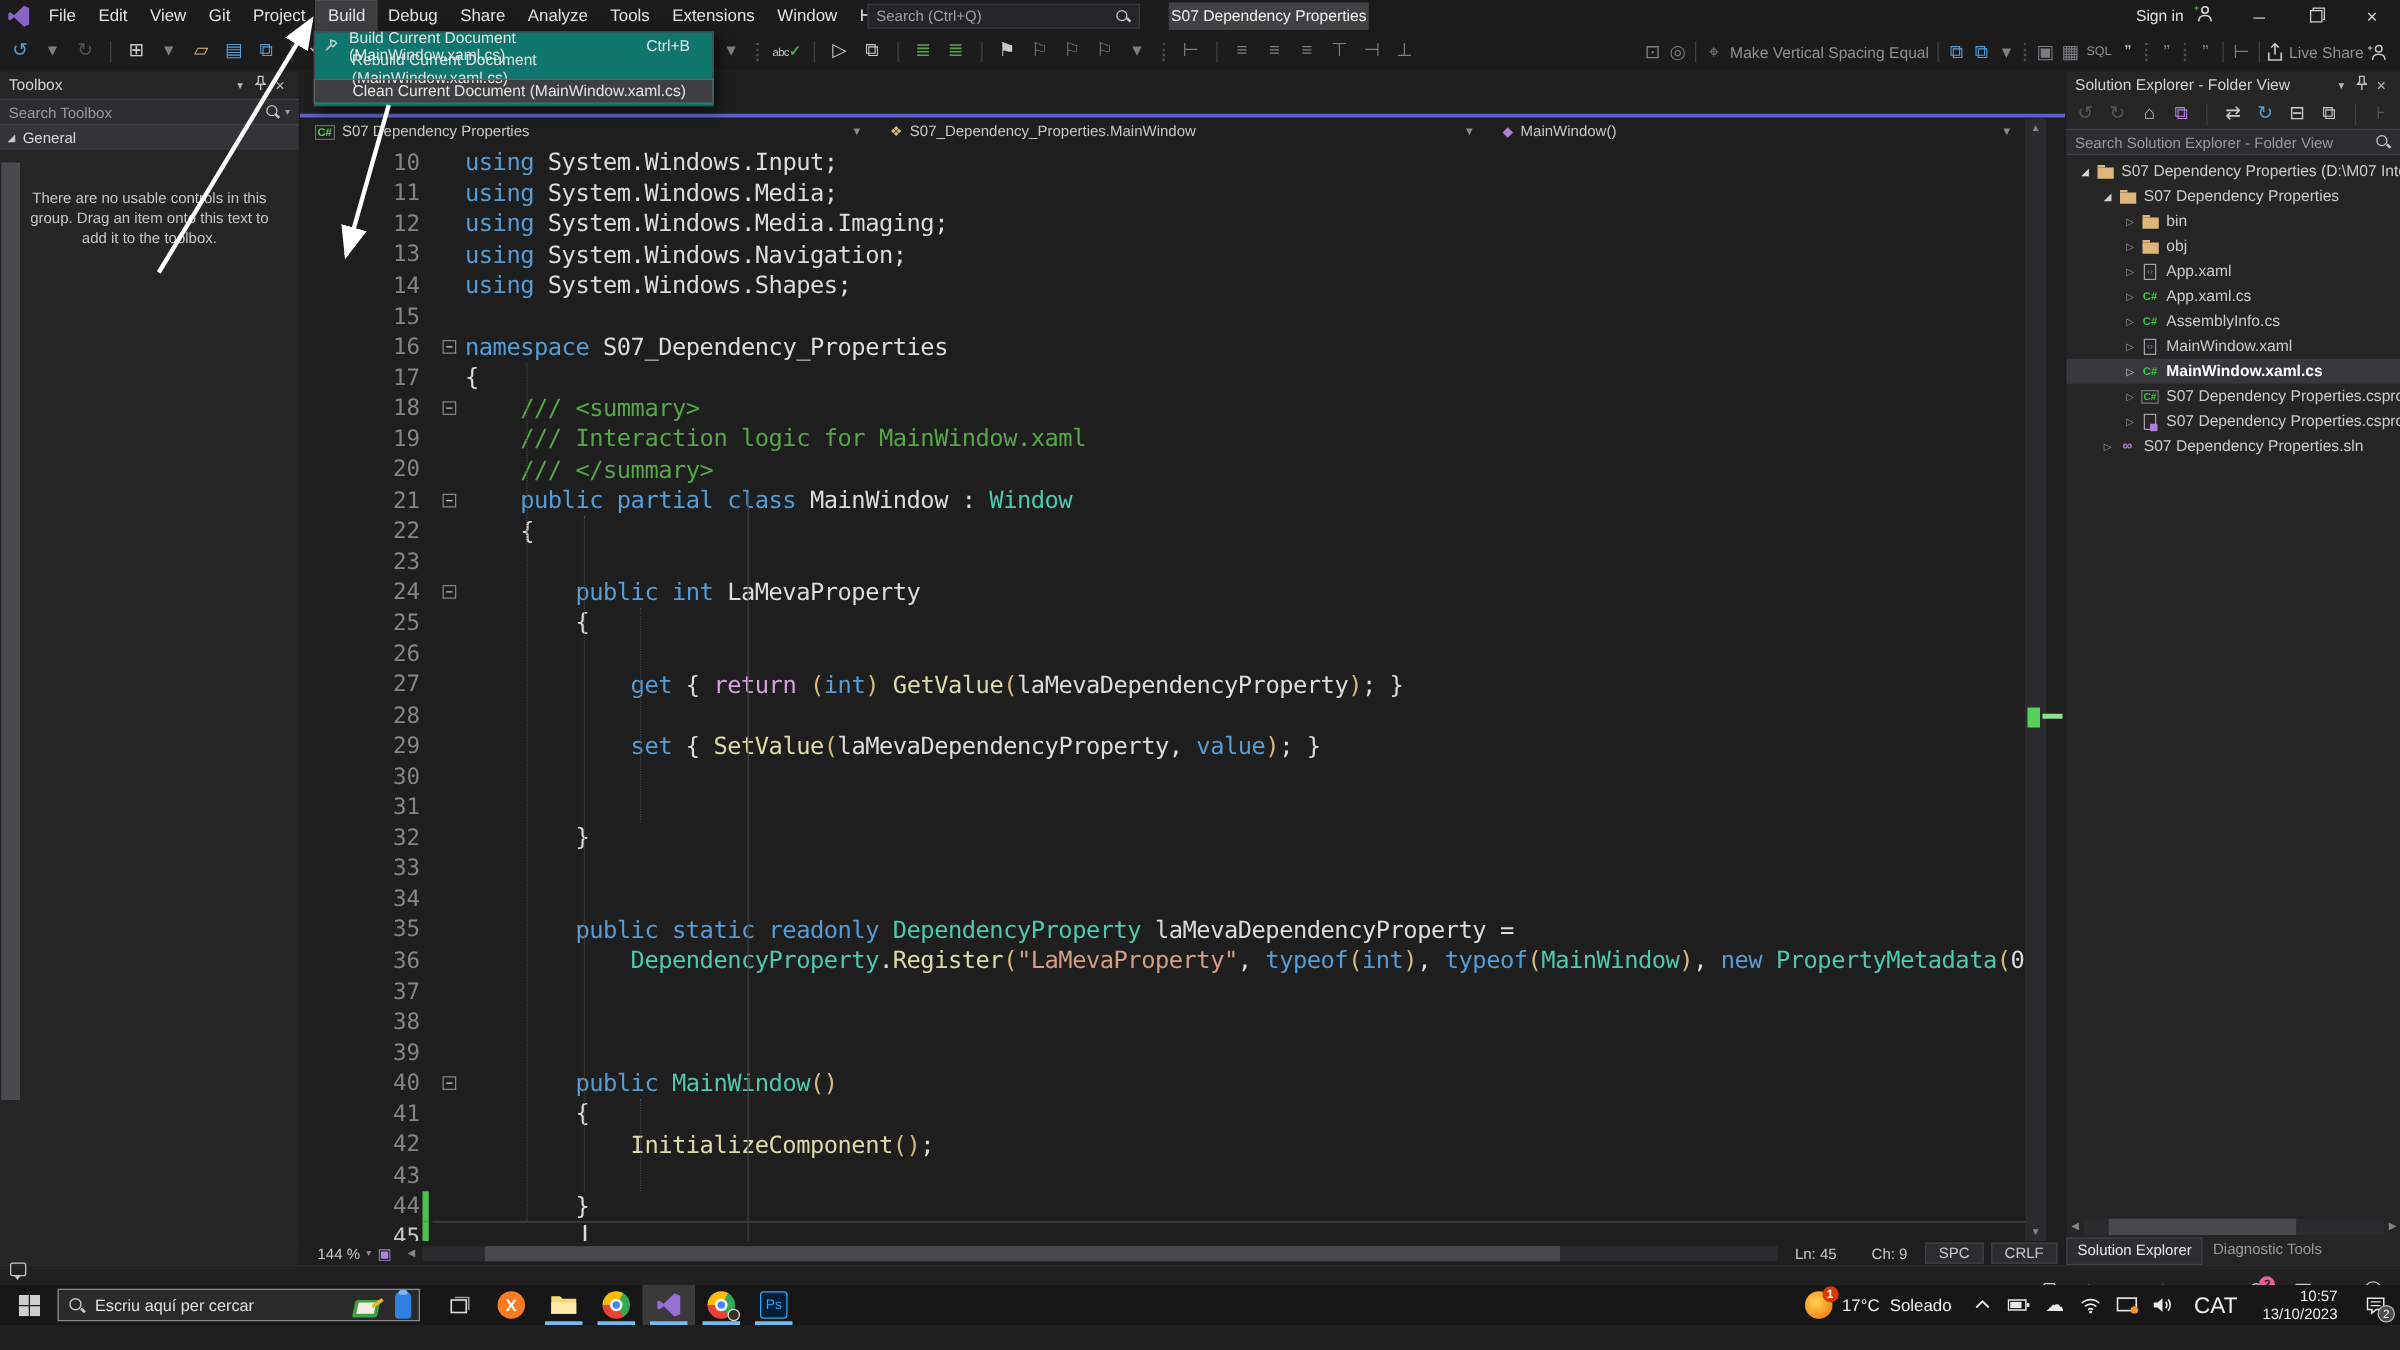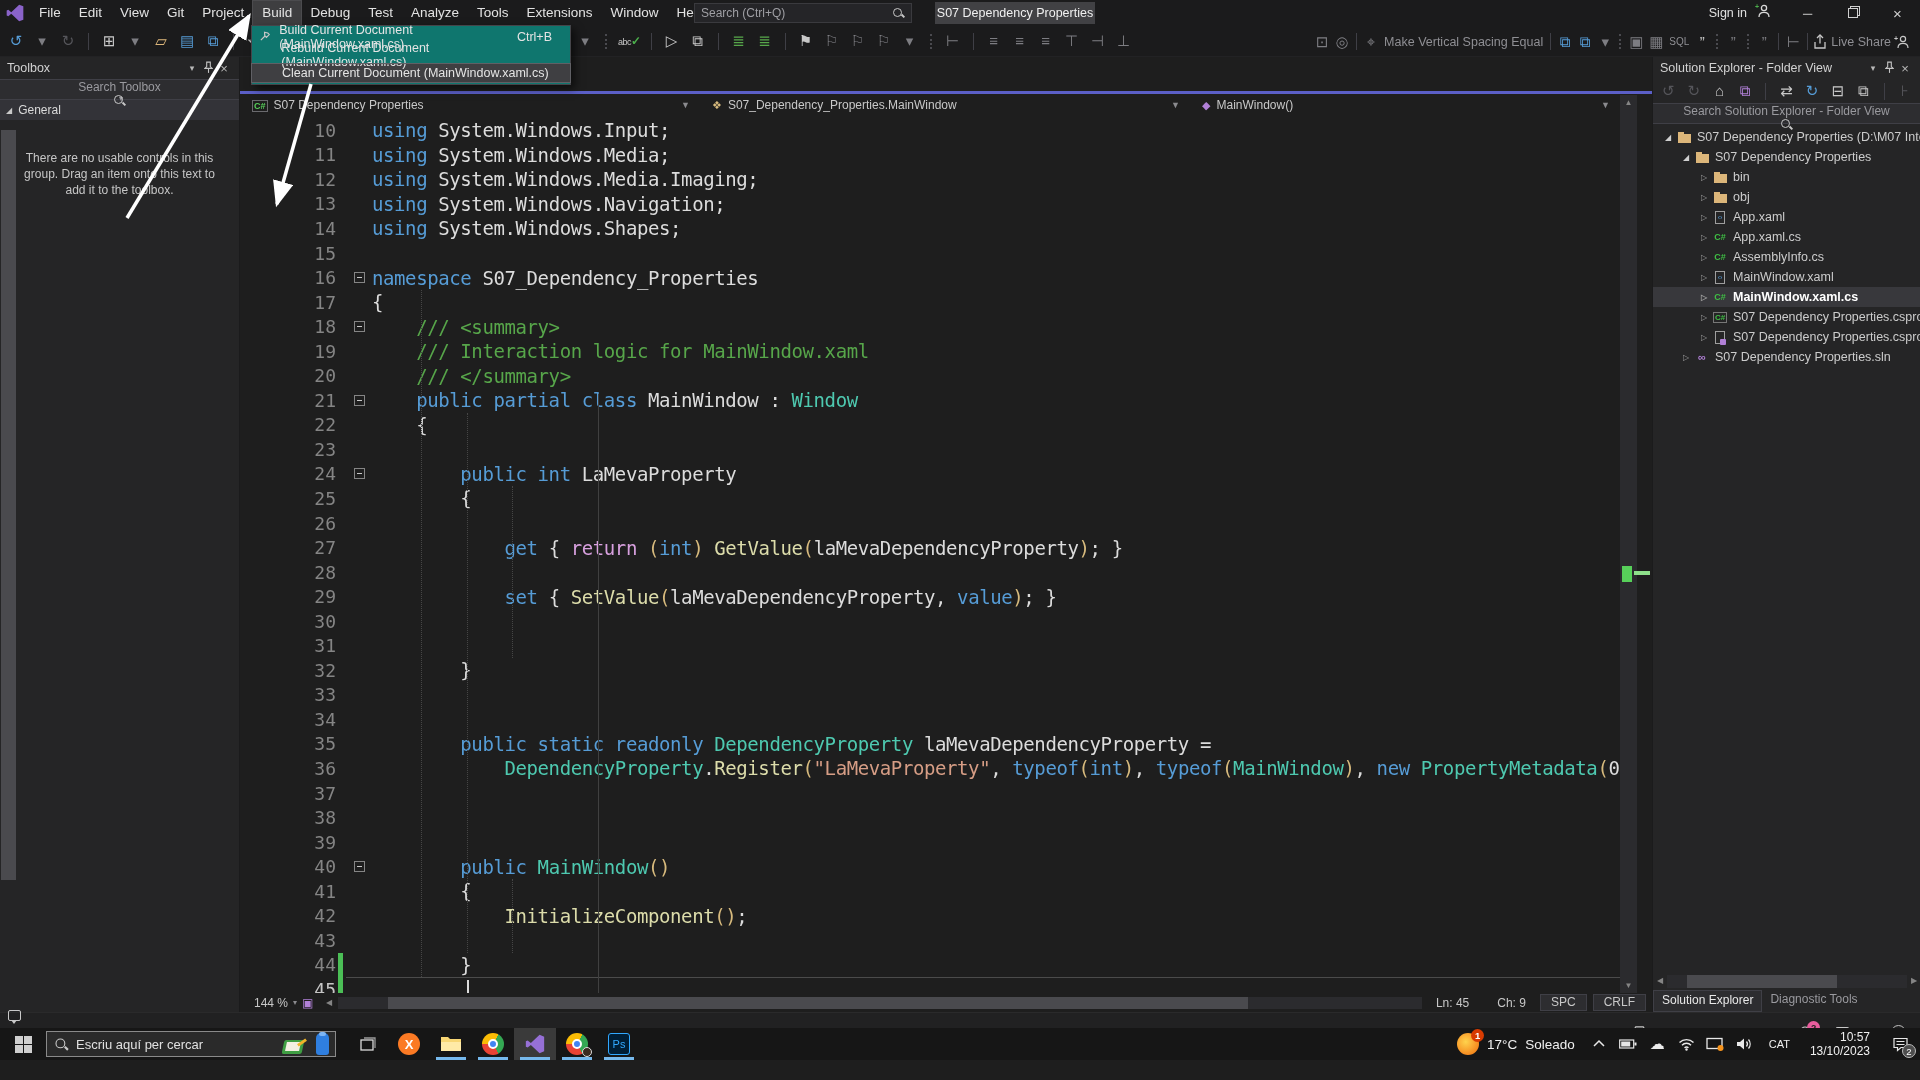--- a/index.html
+++ b/index.html
@@ -34,21 +34,21 @@
   .bm-item { height:18px; display:flex; align-items:center; font-size:12.5px; color:#e4e4e4; padding-right:6px; }
   .bm-ic { width:30px; text-align:center; }
   .bm-short { margin-left:auto; padding-right:12px; color:#e4e4e4; }
   .bm-item.hl { background:#3f3f42; outline:1px solid #606065; }
 
   
   #toolbox { position:absolute; left:0; top:57px; width:240px; height:955px; background:#252526; border-right:1px solid #1b1b1c; }
   .pane-title { height:22px; display:flex; align-items:center; padding:0 7px; font-size:12.5px; color:#d2d2d2; }
   .pane-title .sp { margin-left:auto; }
   .pane-ctl { width:16px; text-align:center; color:#b8b8b8; font-size:11px; }
-  .searchrow { height:21px; background:#2d2d30; border-top:1px solid #3f3f46; border-bottom:1px solid #3f3f46; display:flex; align-items:center; padding:0 18px; font-size:12px; color:#9a9a9f;flex-direction:column; }
+  .searchrow { height:21px; background:#2d2d30; border-top:1px solid #3f3f46; border-bottom:1px solid #3f3f46; display:flex; align-items:center; padding:0 7px; font-size:12px; color:#9a9a9f; }
   .grouprow { height:20px; background:#30303a00; background-color:#333338; display:flex; align-items:center; padding:0 6px; gap:6px; font-size:12px; color:#dadada; }
   .tri { font-size:8px; color:#c8c8c8; }
   #toolbox-empty { margin:30px 14px 0 14px; text-align:center; font-size:12px; line-height:16px; color:#c6c6c6; }
 
   .mag { width:13px; height:13px; position:relative; display:inline-block; }
   .mag::before { content:""; position:absolute; left:1px; top:1px; width:7px; height:7px; border:1.6px solid #c8c8c8; border-radius:50%; }
   .mag::after { content:""; position:absolute; left:8.5px; top:8.5px; width:4px; height:1.8px; background:#c8c8c8; transform:rotate(45deg); }
 
   
   #tabline { position:absolute; left:240px; top:91px; width:1412px; height:3px; background:#5b5fc7; z-index:3; }
@@ -145,21 +145,21 @@
   .xampp { width:22px; height:22px; border-radius:50%; background:#fb7a24; color:#fff; font-weight:bold; font-size:13px; display:flex; align-items:center; justify-content:center; }
   .chrome-outer { width:22px; height:22px; border-radius:50%; background:conic-gradient(from 150deg,#ea4335 0 120deg,#fbbc05 0 240deg,#34a853 0 360deg); display:flex; align-items:center; justify-content:center; }
   .chrome-inner { width:10px; height:10px; border-radius:50%; background:#4285f4; border:2px solid #fff; }
   .avatarbadge { position:absolute; right:6px; bottom:3px; width:10px; height:10px; border-radius:50%; background:#3b2b20; border:1px solid #ddd; }
   .ps { width:22px; height:22px; background:#001e36; border:1.5px solid #31a8ff; border-radius:3px; color:#31a8ff; font-size:11px; font-weight:normal; display:flex; align-items:center; justify-content:center; }
   #tray { margin-left:auto; display:flex; align-items:center; gap:0; height:32px; }
   .tray-ic { width:29px; height:32px; display:flex; align-items:center; justify-content:center; color:#e8e8e8; }
   #weather { display:flex; align-items:center; gap:8px; padding:0 10px; font-size:13.5px; color:#f0f0f0; }
   .sun { width:22px; height:22px; border-radius:50%; background:radial-gradient(circle at 40% 40%, #ffd34d, #f58a1f 70%); position:relative; }
   .sun .badge { right:-5px; top:-4px; background:#d83b01; color:#fff; }
-  #langind { font-size:11px; padding:0 10px; color:#f0f0f0; }
+  #langind { font-size:18px; padding:0 10px; color:#f0f0f0; }
   #clock { font-size:12px; line-height:14px; text-align:right; color:#f0f0f0; padding:0 10px; }
   #notifbtn { width:40px; height:32px; display:flex; align-items:center; justify-content:center; position:relative; }
   #notifbtn .nbadge { position:absolute; right:4px; bottom:2px; width:14px; height:14px; border-radius:50%; background:#4d4d4d; border:1px solid #bbb; color:#fff; font-size:9.5px; display:flex; align-items:center; justify-content:center; }
 
   
   #annot { position:absolute; left:0; top:0; width:1920px; height:1080px; z-index:999; pointer-events:none; }
 </style>
 </head>
 <body>
 
@@ -170,21 +170,21 @@
       </svg>
   </div>
   <div id="menus" style="display: flex;">
       <span class="menu-item">File</span>
       <span class="menu-item">Edit</span>
       <span class="menu-item">View</span>
       <span class="menu-item">Git</span>
       <span class="menu-item">Project</span>
       <span class="menu-item open">Build</span>
       <span class="menu-item">Debug</span>
-      <span class="menu-item">Test</span>
+      <span class="menu-item">Share</span>
       <span class="menu-item">Analyze</span>
       <span class="menu-item">Tools</span>
       <span class="menu-item">Extensions</span>
       <span class="menu-item">Window</span>
       <span class="menu-item">Help</span>
     </div>
   <div id="qsearch">
     <span>Search (Ctrl+Q)</span>
     <span class="mag"></span>
   </div>

